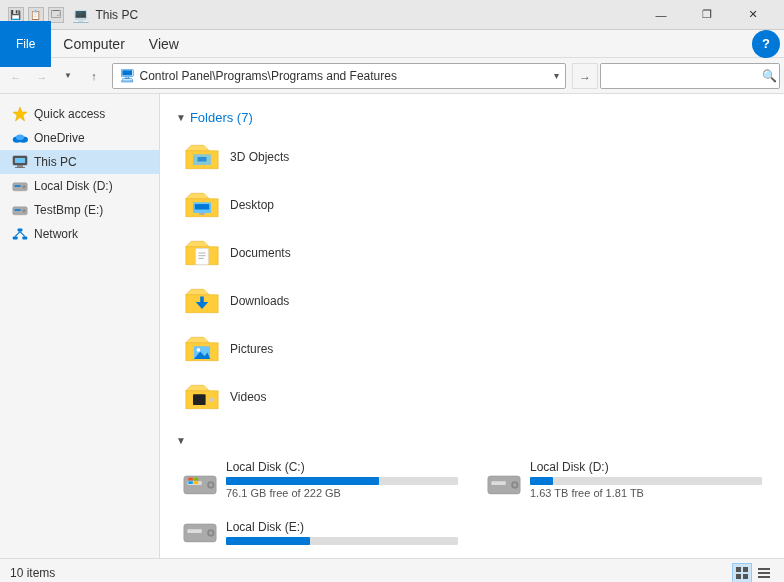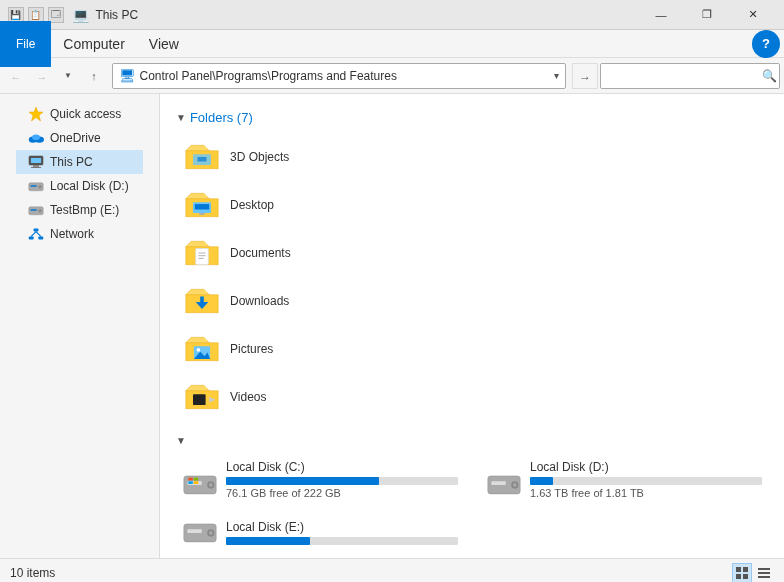--- a/index.html
+++ b/index.html
@@ -99,21 +99,21 @@
     .main-layout {
       display: flex;
       height: calc(582px - 30px - 28px - 36px - 24px);
     }
 
     
     .sidebar {
       width: 160px;
       background: #f5f5f5;
       border-right: 1px solid #ddd;
-      padding: 8px 16px;
+      padding: 8px 0;
       overflow-y: auto;
       flex-shrink: 0;
     }
     .sidebar-item {
       display: flex;
       align-items: center;
       gap: 6px;
       padding: 4px 12px;
       cursor: pointer;
       font-size: 12px;

